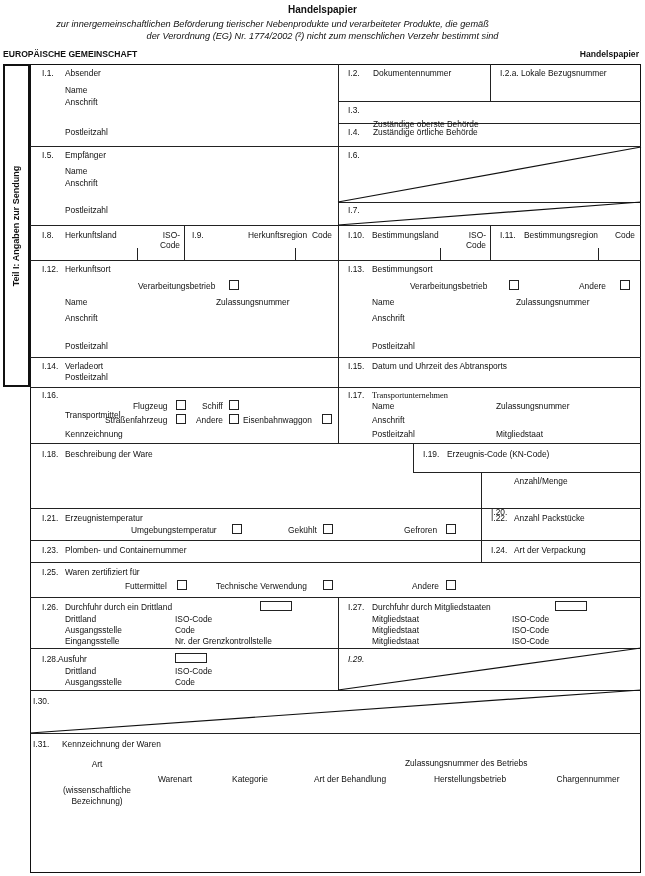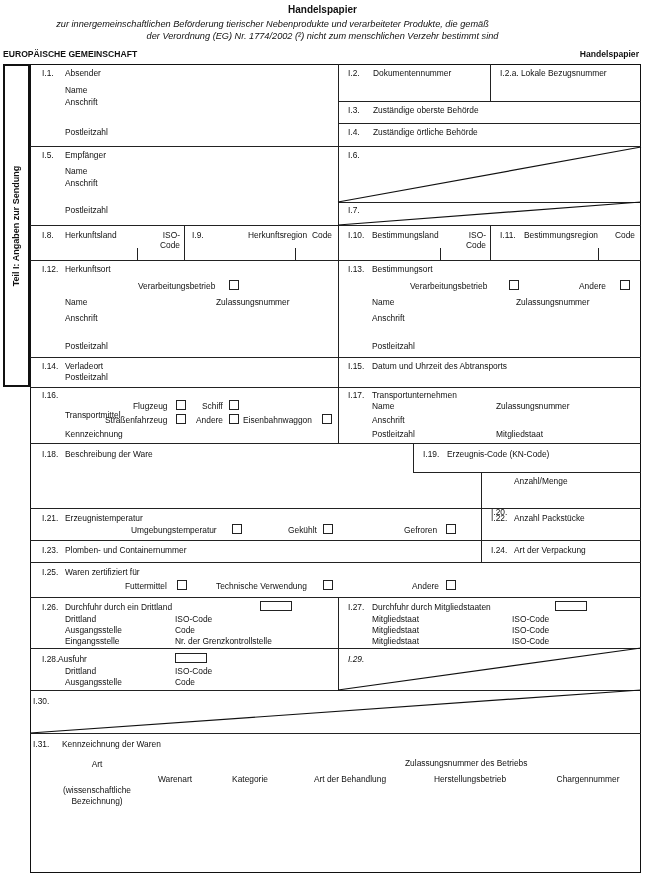--- a/index.html
+++ b/index.html
@@ -84,21 +84,21 @@
 <div class="t" style="left:65px;top:69px;">Absender</div>
 <div class="t" style="left:65px;top:86px;">Name</div>
 <div class="t" style="left:65px;top:98px;">Anschrift</div>
 <div class="t" style="left:65px;top:128px;">Postleitzahl</div>
 
 <div class="t" style="left:348px;top:69px;">I.2.</div>
 <div class="t" style="left:373px;top:69px;">Dokumentennummer</div>
 <div class="t" style="left:500px;top:69px;">I.2.a. Lokale Bezugsnummer</div>
 
 <div class="t" style="left:348px;top:106px;">I.3.</div>
-<div class="t" style="left:373px;top:106px;">Zuständige oberste Behörde</div>
+<div class="t" style="left:373px;top:120px;">Zuständige oberste Behörde</div>
 <div class="t" style="left:348px;top:128px;">I.4.</div>
 <div class="t" style="left:373px;top:128px;">Zuständige örtliche Behörde</div>
 
 <div class="t" style="left:42px;top:151px;">I.5.</div>
 <div class="t" style="left:65px;top:151px;">Empfänger</div>
 <div class="t" style="left:65px;top:167px;">Name</div>
 <div class="t" style="left:65px;top:179px;">Anschrift</div>
 <div class="t" style="left:65px;top:206px;">Postleitzahl</div>
 
 <div class="t" style="left:348px;top:151px;">I.6.</div>
@@ -153,21 +153,21 @@
 <div class="cb" style="left:229px;top:400px;"></div>
 <div class="t" style="left:105px;top:416px;">Straßenfahrzeug</div>
 <div class="cb" style="left:176px;top:414px;"></div>
 <div class="t" style="left:196px;top:416px;">Andere</div>
 <div class="cb" style="left:229px;top:414px;"></div>
 <div class="t" style="left:243px;top:416px;">Eisenbahnwaggon</div>
 <div class="cb" style="left:322px;top:414px;"></div>
 <div class="t" style="left:65px;top:430px;">Kennzeichnung</div>
 
 <div class="t" style="left:348px;top:391px;">I.17.</div>
-<div class="t" style="left:372px;top:391px;">Transportunternehmen</div>
+<div class="t" style="left:372px;top:391px;font-family:Liberation Serif, serif;">Transportunternehmen</div>
 <div class="t" style="left:372px;top:402px;">Name</div>
 <div class="t" style="left:496px;top:402px;">Zulassungsnummer</div>
 <div class="t" style="left:372px;top:416px;">Anschrift</div>
 <div class="t" style="left:372px;top:430px;">Postleitzahl</div>
 <div class="t" style="left:496px;top:430px;">Mitgliedstaat</div>
 
 <div class="t" style="left:42px;top:450px;">I.18.</div>
 <div class="t" style="left:65px;top:450px;">Beschreibung der Ware</div>
 <div class="t" style="left:423px;top:450px;">I.19.</div>
 <div class="t" style="left:447px;top:450px;">Erzeugnis-Code (KN-Code)</div>

